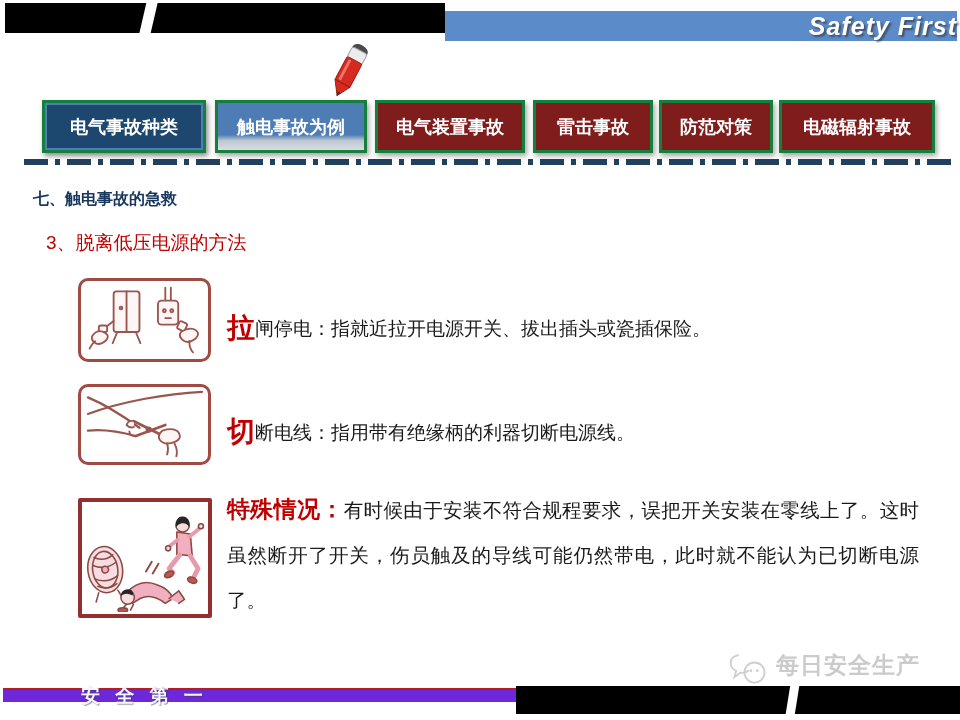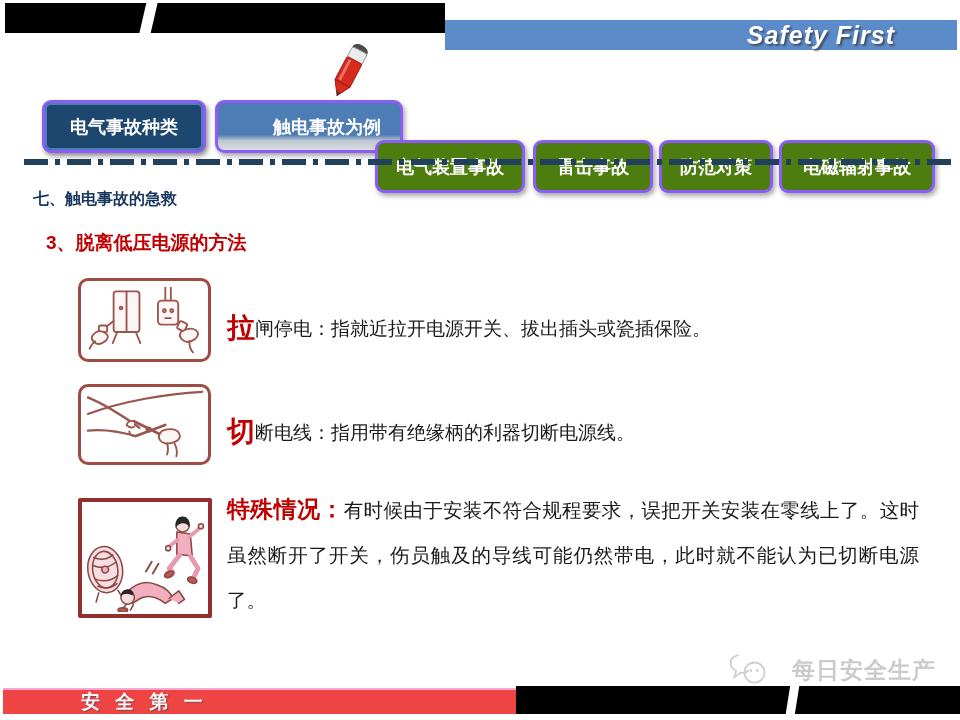--- a/index.html
+++ b/index.html
@@ -3,75 +3,75 @@
 <meta charset="utf-8">
 <style>
   html,body{margin:0;padding:0;background:#fff;}
   #stage{position:relative;width:960px;height:720px;background:#fff;overflow:hidden;
          font-family:"Liberation Sans","DejaVu Sans",sans-serif;}
   .abs{position:absolute;}
 
   
   .top-black{left:5px;top:3px;width:440px;height:30px;background:#000;}
   .top-slash{left:143px;top:-3px;width:11px;height:42px;background:#fff;transform:rotate(13deg);}
-  .top-blue{left:445px;top:20px;width:512px;height:30px;background:#5C8BC9;
-            display:flex;align-items:center;justify-content:flex-end;padding-right:62px;box-sizing:border-box;}
+  .top-blue{left:445px;top:11px;width:512px;height:30px;background:#5C8BC9;
+            display:flex;align-items:center;justify-content:flex-end;box-sizing:border-box;}
   .brand{color:#fff;font-size:25px;font-weight:bold;font-style:italic;
          text-shadow:2px 2px 2px rgba(50,50,50,.65);letter-spacing:1px;}
 
   
   .slide-title{left:22px;top:52px;height:32px;line-height:32px;font-size:21px;font-weight:bold;
                color:#1F4E7A;letter-spacing:2px;white-space:nowrap;}
   .pen-gap{display:inline-block;width:34px;}
   .pen{left:334px;top:42px;width:30px;height:58px;transform:rotate(28deg);}
 
   
-  .btn{top:100px;height:47px;border-radius:9px;border:3px solid #8b5cf6;
+  .btn{top:100px;height:47px;border-radius:0;border:3px solid #15803d;
        display:flex;align-items:center;justify-content:center;
        color:#fff;font-weight:bold;font-size:18px;white-space:nowrap;cursor:pointer;
        box-shadow:2px 3px 5px rgba(0,0,0,.35);}
   .btn-active{background:#1E4770;box-shadow:2px 3px 5px rgba(0,0,0,.45),inset 0 0 0 2px #4E7EB6;}
-  .btn-hl{background:linear-gradient(180deg,#4E7DB5 0%,#4E7DB5 68%,#BEC7D0 80%,#D8DDE2 100%);padding-left:36px;}
-  .btn-blue{background:#4d7c0f;margin-top:40px;}
+  .btn-hl{background:linear-gradient(180deg,#4E7DB5 0%,#4E7DB5 68%,#BEC7D0 80%,#D8DDE2 100%);}
+  .btn-blue{background:#7f1d1d;}
   .b1{left:42px;width:158px;}
   .b2{left:215px;width:146px;}
   .b3{left:375px;width:144px;}
   .b4{left:533px;width:114px;}
   .b5{left:659px;width:108px;}
   .b6{left:779px;width:150px;}
 
   
   .dash{left:24px;top:159px;width:932px;height:6px;
         background:repeating-linear-gradient(90deg,#20405C 0 24px,transparent 24px 31px,
                     #20405C 31px 36px,transparent 36px 43px);}
 
   
   .section-title{left:33px;top:189px;font-size:16px;font-weight:bold;color:#17375E;}
-  .subsection-title{left:46px;top:230px;font-size:19px;font-weight:bold;color:#C00000;}
+  .subsection-title{left:46px;top:230px;font-size:19px;font-weight:normal;color:#C00000;}
 
   
   .fig{background:#fff;display:flex;align-items:center;justify-content:center;box-sizing:border-box;}
   .fig-round{border:3px solid #A04A44;border-radius:10px;}
   .fig1{left:78px;top:278px;width:133px;height:84px;}
   .fig2{left:78px;top:384px;width:133px;height:81px;}
   .fig3{left:78px;top:498px;width:134px;height:120px;border:4px solid #942F2F;border-radius:2px;}
 
   .item-text{color:#1a1a1a;font-size:19px;line-height:49px;white-space:nowrap;}
   .t1{left:227px;top:303px;}
   .t2{left:227px;top:407px;}
   .kw{color:#C00000;font-weight:bold;font-size:28px;vertical-align:-2px;}
   .t3{left:227px;top:487px;width:692px;font-size:19.5px;line-height:45px;
       color:#1a1a1a;text-align:justify;}
   .kw3{color:#C00000;font-weight:bold;font-size:23px;}
 
   
-  .watermark{left:728px;top:650px;display:flex;align-items:flex-end;gap:22px;color:#CBCBCB;
+  .watermark{left:728px;top:650px;display:flex;align-items:flex-start;gap:6px;color:#CBCBCB;
              font-size:23px;font-weight:bold;letter-spacing:1px;}
-  .foot-blue{left:3px;top:688px;width:513px;height:26px;background:#ef4444;
-             border-top:2px solid #f9a8d4;box-sizing:border-box;
+  .foot-blue{left:3px;top:688px;width:513px;height:14px;background:#6d28d9;
+             border-top:2px solid #b91c1c;box-sizing:border-box;
              display:flex;align-items:center;padding-left:78px;}
   .slogan{color:#F7F7F7;font-size:19px;font-weight:bold;letter-spacing:5px;
           text-shadow:1px 1px 1px rgba(40,60,90,.5);}
   .foot-black{left:516px;top:686px;width:444px;height:28px;background:#000;}
   .foot-slash{left:272px;top:-3px;width:9px;height:34px;background:#fff;transform:rotate(9deg);position:absolute;}
 </style>
 </head>
 <body>
 
 <div id="stage">

